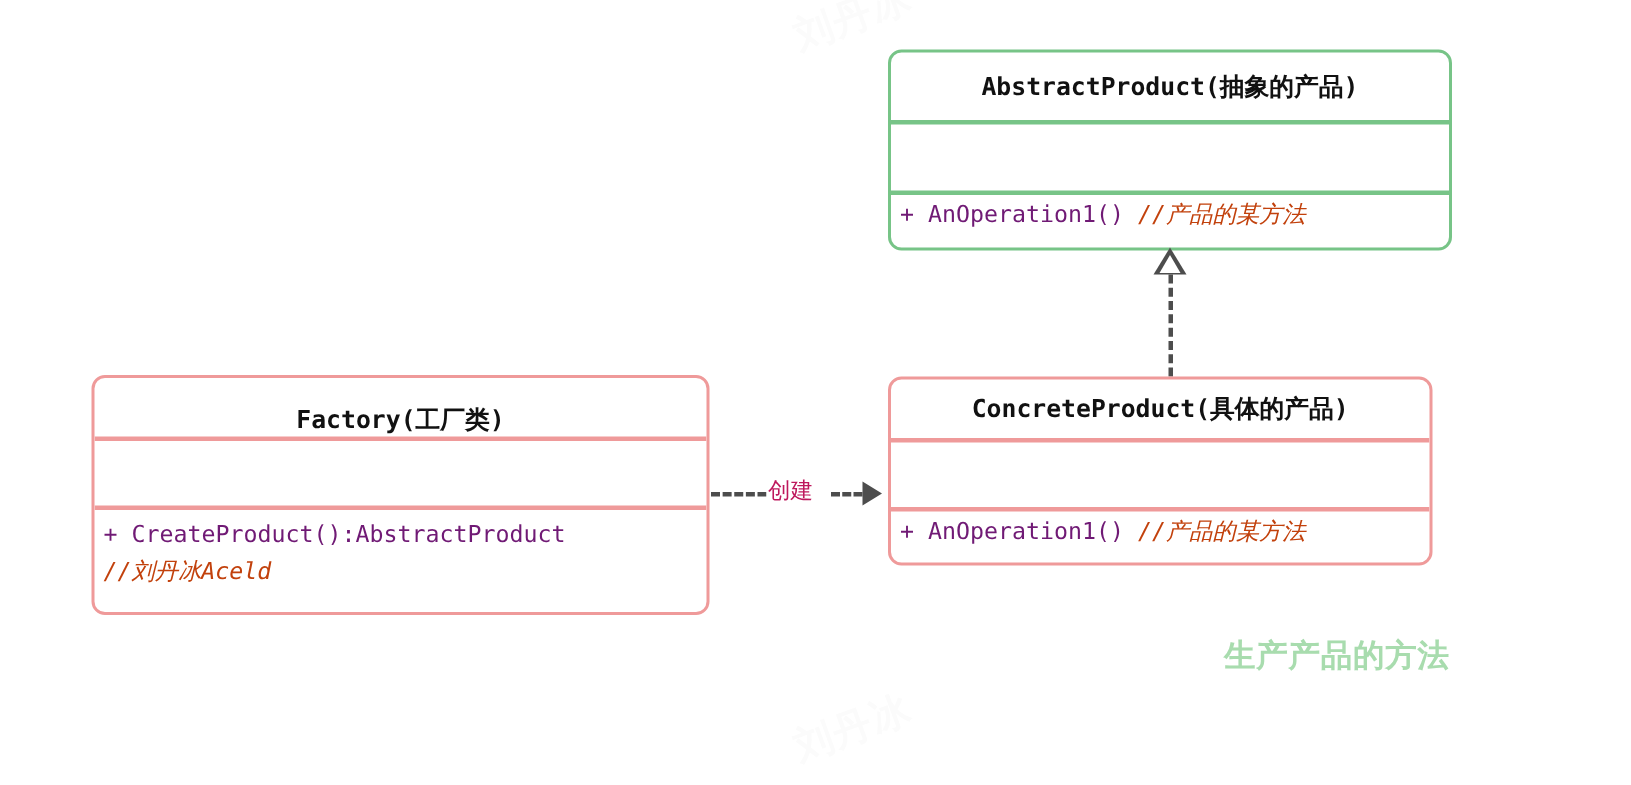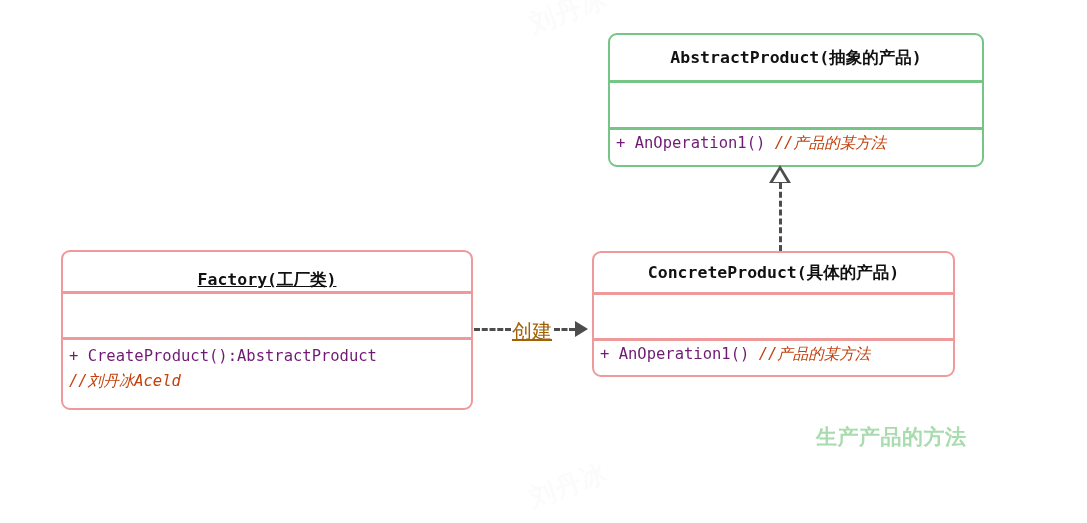--- a/index.html
+++ b/index.html
@@ -116,52 +116,51 @@
   .arrow-open {
     position: absolute;
     width: 0; height: 0;
     border-top: 8px solid transparent;
     border-bottom: 8px solid transparent;
     border-left: 13px solid #4d4d4d;
   }
   .edge-label {
     position: absolute;
     background: #ffffff;
-    font-size: 20px;
-    color: #a16207;
+    font-size: 15px;
+    color: #be185d;
     padding: 0 1px;
     white-space: nowrap;
     font-family: "DejaVu Sans", "Liberation Sans", sans-serif;
-    text-decoration: underline;
   }
 </style>
 </head>
 <body>
 
 <div id="canvas">
 
   <div class="wm-faint" style="left:528px; top:-6px;">刘丹冰</div>
   <div class="wm-faint" style="left:528px; top:468px;">刘丹冰</div>
 
-  <div class="uml-box green" style="left:608px; top:33px; width:376px; height:134px;">
+  <div class="uml-box green" style="left:592px; top:33px; width:376px; height:134px;">
     <div class="uml-title" style="top:0px; height:45px;">AbstractProduct(抽象的产品)</div>
     <div class="uml-divider green" style="top:45px;"></div>
     <div class="uml-rows" style="top:50px; height:42px;"></div>
     <div class="uml-divider green" style="top:92px;"></div>
     <div class="uml-rows" style="top:96px;">
       <div><span class="sig">+ AnOperation1()</span> <span class="comment">//产品的某方法</span></div>
     </div>
   </div>
 
   <div class="tri-hollow-outer" style="left:769px; top:165px;"></div>
   <div class="tri-hollow-inner" style="left:773px; top:170px;"></div>
   <div class="dash-v" style="left:779px; top:183px; height:68px;"></div>
 
   <div class="uml-box red" style="left:61px; top:250px; width:412px; height:160px;">
-    <div class="uml-title" style="top:0px; height:56px;text-decoration:underline;">Factory(工厂类)</div>
+    <div class="uml-title" style="top:0px; height:56px;">Factory(工厂类)</div>
     <div class="uml-divider red" style="top:39px;"></div>
     <div class="uml-rows" style="top:44px; height:42px;"></div>
     <div class="uml-divider red" style="top:85px;"></div>
     <div class="uml-rows" style="top:92px;">
       <div><span class="sig">+ CreateProduct():AbstractProduct</span></div>
       <div><span class="comment">//刘丹冰Aceld</span></div>
     </div>
   </div>
 
   <div class="dash-h" style="left:474px; top:328px; width:37px;"></div>

